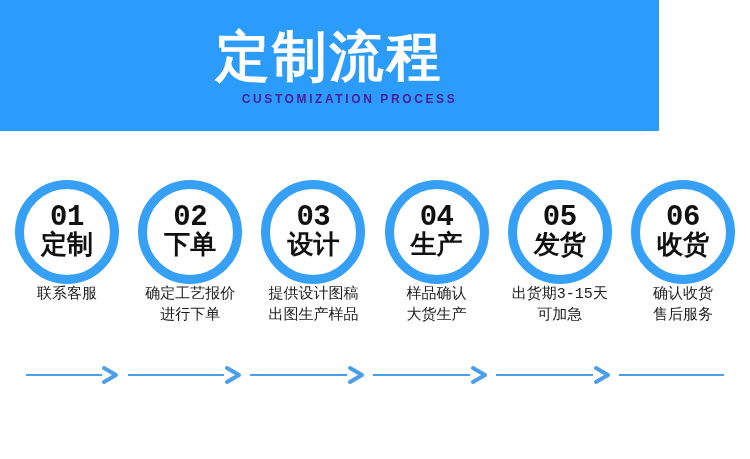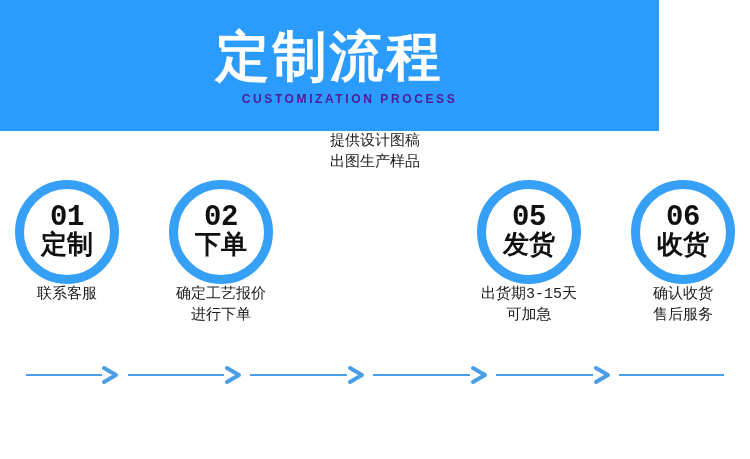--- a/index.html
+++ b/index.html
@@ -150,26 +150,40 @@
         <div class="circle-num">02</div>
         <div class="circle-label">下单</div>
       </div>
       <div class="desc">
         <span class="desc-line">确定工艺报价</span>
         <span class="desc-line">进行下单</span>
       </div>
     </div>
 
     <div class="step">
+      <div class="circle">
+        <div class="circle-num">03</div>
+        <div class="circle-label">设计</div>
+      </div>
       <div class="desc">
         <span class="desc-line">提供设计图稿</span>
         <span class="desc-line">出图生产样品</span>
       </div>
     </div>
 
+    <div class="step">
+      <div class="circle">
+        <div class="circle-num">04</div>
+        <div class="circle-label">生产</div>
+      </div>
+      <div class="desc">
+        <span class="desc-line">样品确认</span>
+        <span class="desc-line">大货生产</span>
+      </div>
+    </div>
 
     <div class="step">
       <div class="circle">
         <div class="circle-num">05</div>
         <div class="circle-label">发货</div>
       </div>
       <div class="desc">
         <span class="desc-line">出货期3-15天</span>
         <span class="desc-line">可加急</span>
       </div>

